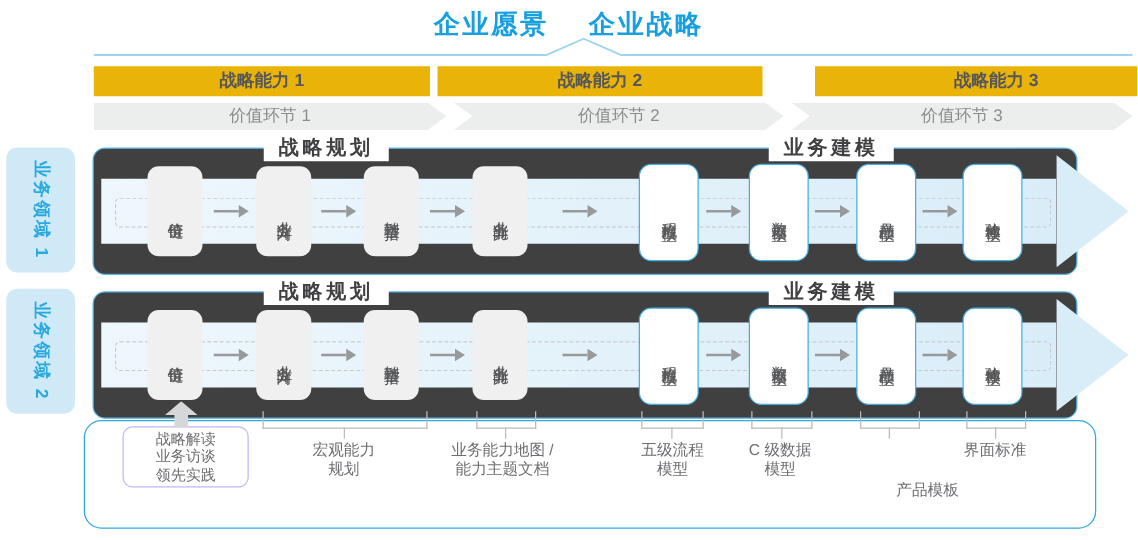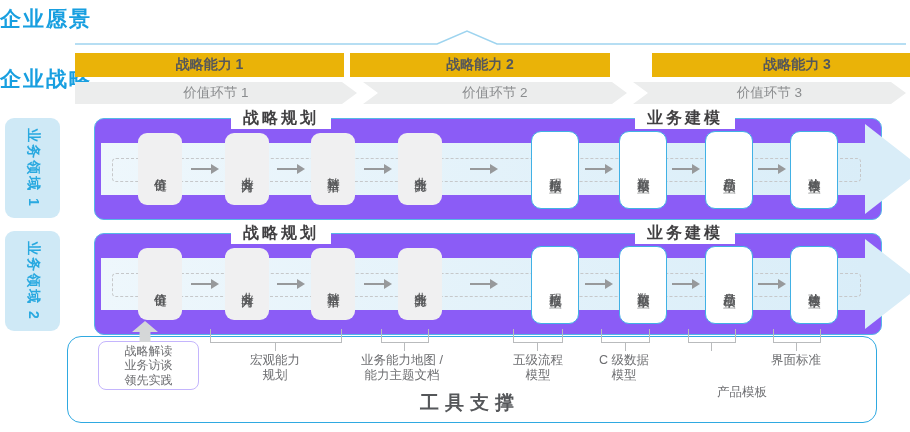--- a/index.html
+++ b/index.html
@@ -1,21 +1,21 @@
 <!DOCTYPE html>
 <html><head>
 <meta charset="utf-8">
 <style>
   html,body{margin:0;padding:0;background:#fff;}
   .stage{position:relative;width:910px;height:432px;background:#fff;
          font-family:"Liberation Sans",sans-serif;overflow:hidden;}
 
   
   .title{position:absolute;top:5px;left:0;right:0;display:flex;justify-content:center;gap:32px;
-         color:#189fe0;font-size:21px;font-weight:bold;letter-spacing:2px;flex-direction:column;}
+         color:#189fe0;font-size:21px;font-weight:bold;letter-spacing:2px;}
   .pointer-line{position:absolute;left:0;top:0;}
 
   
   .cap-seg{position:absolute;top:53px;height:24px;background:#eab308;display:flex;
            align-items:center;justify-content:center;color:#55575a;font-size:14px;font-weight:600;}
   .c1{left:75px;width:269px;} .c2{left:350px;width:260px;} .c3{left:616px;width:290px;margin-left:36px;}
 
   
   .val-seg{position:absolute;top:82px;height:22px;background:#eceded;display:flex;
            align-items:center;justify-content:center;color:#8a8c8e;font-size:13.5px;}
@@ -24,22 +24,22 @@
   .v3{left:633px;width:273px;clip-path:polygon(0 0,calc(100% - 15px) 0,100% 50%,calc(100% - 15px) 100%,0 100%,15px 50%);}
 
   
   .domain{position:absolute;left:5px;width:55px;height:100px;background:#cfe9f6;border-radius:9px;
           display:flex;align-items:center;justify-content:center;}
   .domain span{transform:rotate(90deg);white-space:nowrap;color:#29a9e0;font-weight:bold;
                font-size:14px;letter-spacing:2px;}
   .d1{top:118px;} .d2{top:231px;}
 
   
-  .panel{position:absolute;left:94px;width:786px;height:100px;border:1.5px solid #55b7e7;
-         border-radius:10px;background:#8b5cf6;z-index:2;}
+  .panel{position:absolute;left:74px;width:786px;height:100px;border:1.5px solid #55b7e7;
+         border-radius:10px;background:#404040;z-index:2;}
   .p1{top:118px;} .p2{top:233px;}
   .panel-header{position:absolute;top:-11px;transform:translateX(-50%);background:#fff;
                 padding:0 12px;font-size:16px;font-weight:bold;color:#414042;
                 letter-spacing:3px;white-space:nowrap;z-index:3;}
   .h-plan{left:186px;} .h-model{left:590px;}
   .band{position:absolute;left:6px;top:24px;width:764px;height:52px;
         background:linear-gradient(90deg,#eef7fc,#d9edf8);}
   .band-head{position:absolute;left:770px;top:5px;width:58px;height:90px;background:#d9edf8;
              clip-path:polygon(0 0,100% 50%,0 100%);}
   .dashed-track{position:absolute;left:17px;top:39px;width:747px;height:22px;
@@ -197,21 +197,20 @@
     <span class="flow-arrow fa1"></span>
     <span class="flow-arrow fa2"></span>
     <span class="flow-arrow fa3"></span>
     <span class="flow-arrow fa4"></span>
     <span class="flow-arrow fa5"></span>
     <span class="flow-arrow fa6"></span>
     <span class="flow-arrow fa7"></span>
   </div>
 
   <div class="tool-box"></div>
-  <div class="tool-label">工具支撑</div>
 
   <div class="up-arrow"></div>
   <div class="bracket br-a"></div>
   <div class="bracket br-b"></div>
   <div class="bracket br-c"></div>
   <div class="bracket br-d"></div>
   <div class="bracket br-e"></div>
   <div class="bracket br-f"></div>
 
   <div class="source-box">

